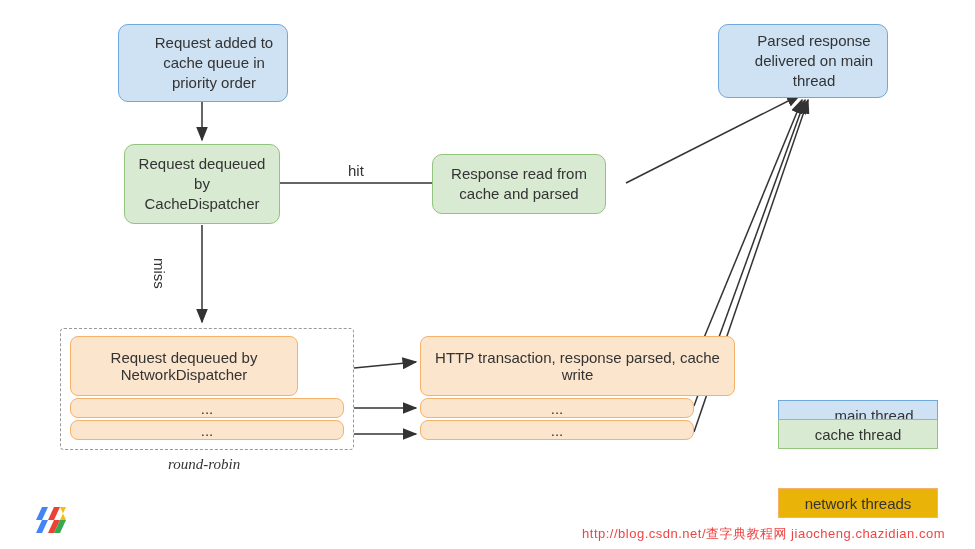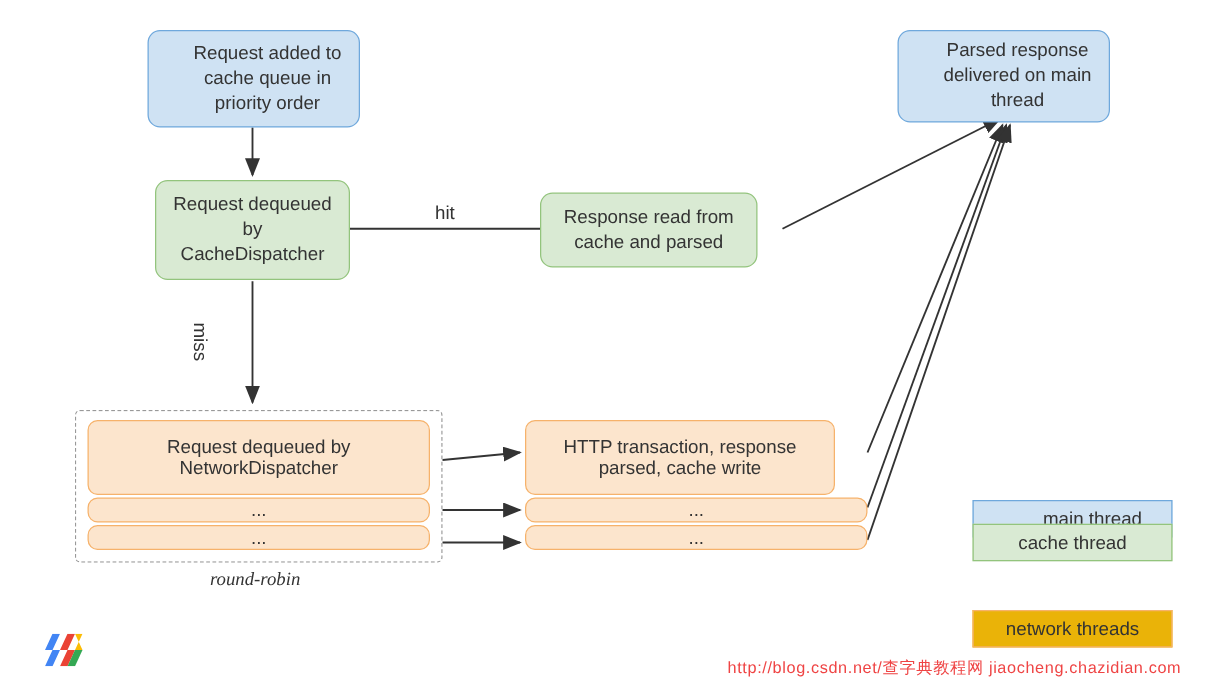--- a/index.html
+++ b/index.html
@@ -110,31 +110,31 @@
 
 <div class="box cache-thread" style="left:432px; top:154px; width:174px; height:60px;">
   <span>Response read from cache and parsed</span>
 </div>
 
 <div class="box main-thread" style="left:718px; top:24px; width:170px; height:74px;">
   <span>Parsed response delivered on main thread</span>
 </div>
 
 <div class="dashed-box" style="left:60px; top:328px; width:294px; height:122px;"></div>
-<div class="stack-row" style="left:70px; top:336px; width:274px; height:60px;">
+<div class="stack-row" style="left:70px; top:336px; width:228px; height:60px;">
   <span>Request dequeued by NetworkDispatcher</span>
 </div>
 <div class="stack-row" style="left:70px; top:398px; width:274px; height:20px;">
   <span>...</span>
 </div>
 <div class="stack-row" style="left:70px; top:420px; width:274px; height:20px;">
   <span>...</span>
 </div>
 
-<div class="stack-row" style="left:420px; top:336px; width:248px; height:60px; padding:4px 8px;">
+<div class="stack-row" style="left:420px; top:336px; width:315px; height:60px; padding:4px 8px;">
   <span>HTTP transaction, response parsed, cache write</span>
 </div>
 <div class="stack-row" style="left:420px; top:398px; width:274px; height:20px;">
   <span>...</span>
 </div>
 <div class="stack-row" style="left:420px; top:420px; width:274px; height:20px;">
   <span>...</span>
 </div>
 
 <div class="label-text" style="left:348px; top:162px;">hit</div>

